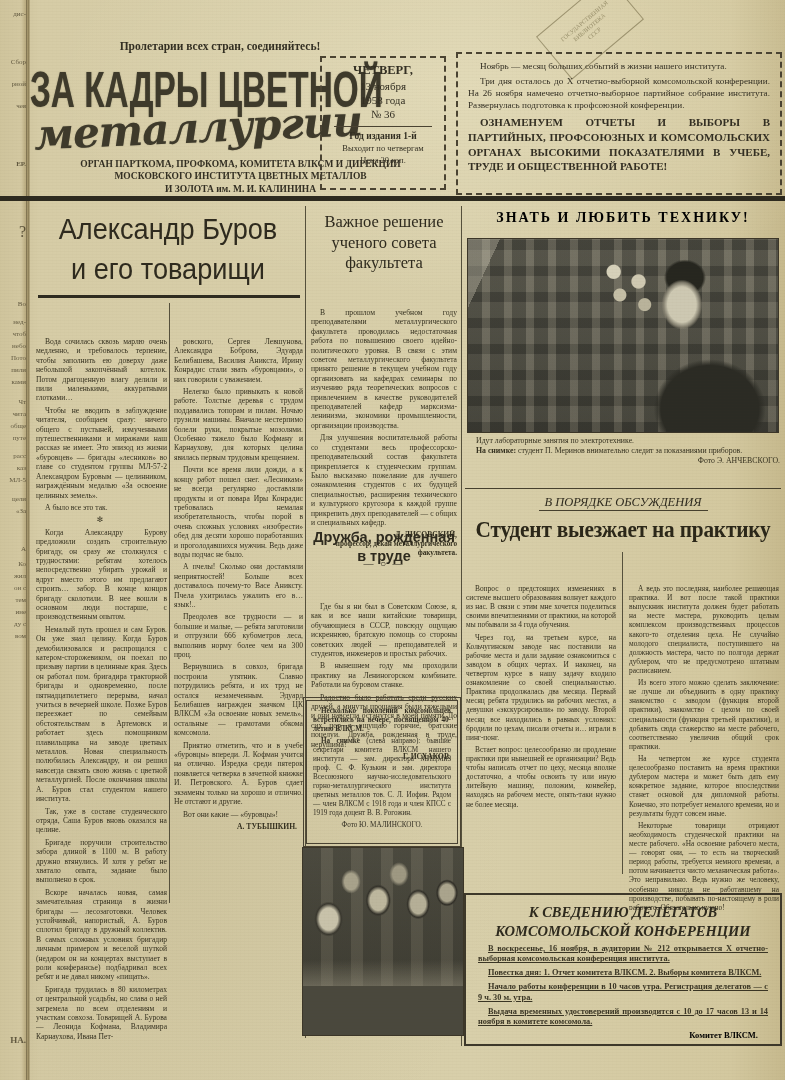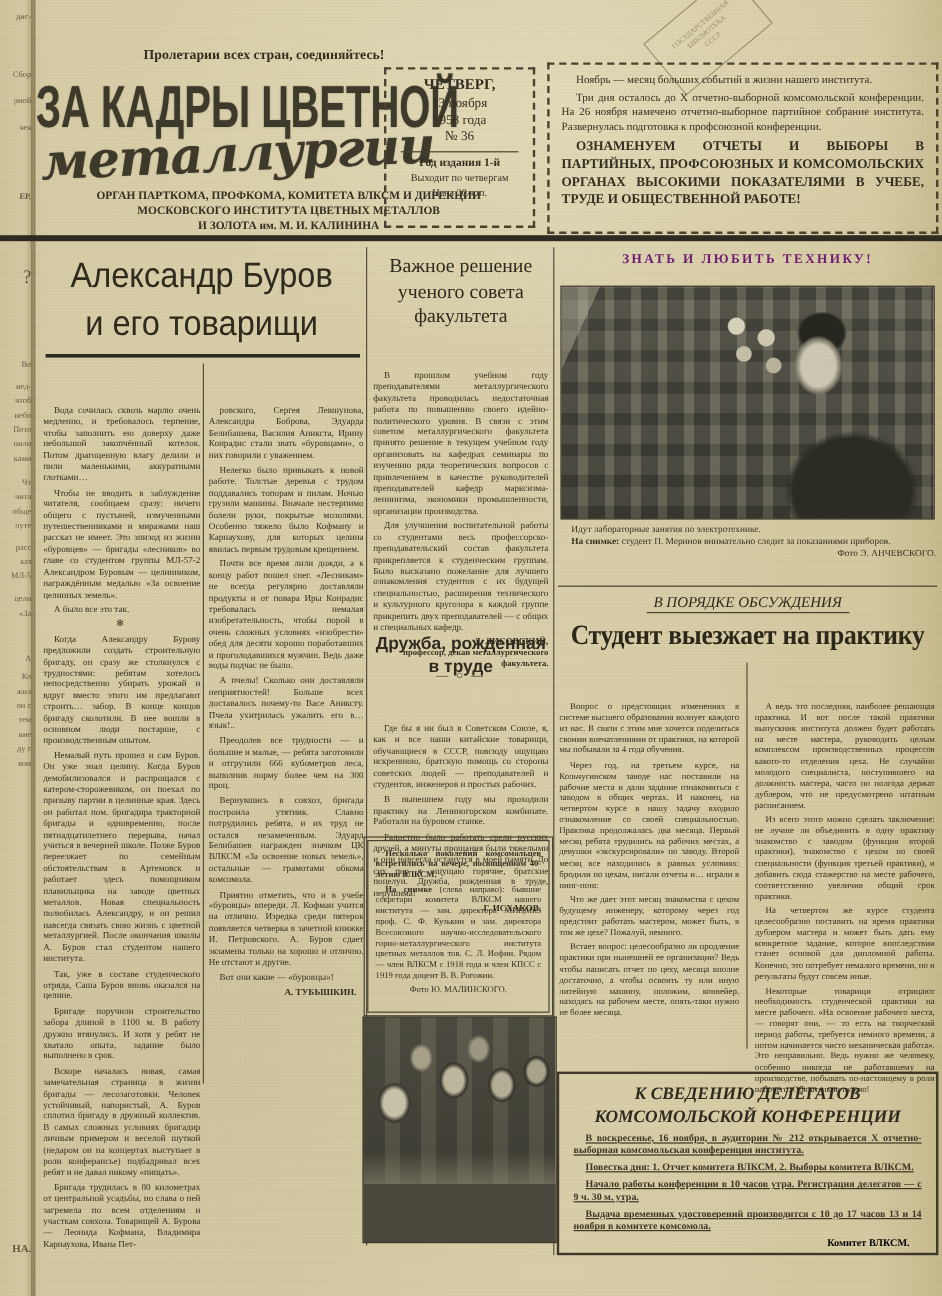--- a/index.html
+++ b/index.html
@@ -58,22 +58,22 @@
   .sig{text-align:right;font-weight:bold;text-indent:0!important;padding-right:6px;}
   .h-council{left:311px;top:212px;width:146px;text-align:center;font-size:16.5px;line-height:1.25;color:#2e2a1e;}
   .sigblock{text-align:right;font-weight:bold;line-height:1.25;}
   .ornament{text-align:center;font-size:10px;letter-spacing:2px;color:#2e2a1e;}
   .h-friend{width:150px;text-align:center;font-family:"Liberation Sans",sans-serif;font-weight:bold;
     font-size:14.5px;line-height:1.3;color:#2e2a1e;}
   .capbox{left:306px;top:700px;width:152px;height:144px;border:1px solid #4a4332;outline:1px solid #4a4332;
     outline-offset:2px;box-sizing:border-box;padding:6px 6px 2px;}
   .capbox p{margin:0 0 3px;text-indent:8px;font-size:7.2px;line-height:1.25;text-align:justify;}
   .photo{box-shadow:0 0 0 1px #3c3628;}
-  .h-tech{left:465px;top:210px;width:316px;text-align:center;font-weight:bold;font-size:11px;
-    letter-spacing:2px;color:#701a75;}
+  .h-tech{left:465px;top:210px;width:316px;text-align:center;font-weight:bold;font-size:14px;
+    letter-spacing:2px;color:#000000;}
   .techcap{left:466px;top:436px;width:314px;font-size:7.8px;line-height:1.3;color:#34301f;}
   .techcap p{margin:0;text-indent:10px;text-align:justify;}
   .kicker{left:465px;top:495px;width:316px;text-align:center;font-style:italic;font-weight:normal;
     font-size:12.5px;color:#2e2a1e;}
   .kicker span{border-bottom:1px solid #46402e;padding:0 6px 1px;}
   .h-pract{left:462px;top:516px;width:322px;text-align:center;font-weight:bold;font-size:21.5px;
     letter-spacing:-0.2px;color:#2b2719;transform:scale(.99,1.08);transform-origin:center top;}
   .pcol{font-size:7.4px;line-height:1.23;}
   .noticebox{left:464px;top:893px;width:318px;height:153px;border:2px solid #3d382a;box-sizing:border-box;
     padding:8px 12px 4px;}
@@ -258,21 +258,20 @@
   <p><span style="font-weight:bold">На снимке:</span><span> студент П. Меринов внимательно следит за показаниями приборов.</span></p>
   <p style="text-align:right;text-indent:0">Фото Э. АНЧЕВСКОГО.</p>
 </div>
 <div class="abs thinrule" style="left:465px;top:488px;width:316px"></div>
 <div class="abs kicker"><span>В ПОРЯДКЕ ОБСУЖДЕНИЯ</span></div>
 <div class="abs h-pract">Студент выезжает на практику</div>
 
 <div class="abs col pcol" style="left:466px;top:552px;width:150px;height:326px;overflow:hidden">
   <p>Вопрос о предстоящих изменениях в системе высшего образования волнует каждого из нас. В связи с этим мне хочется поделиться своими впечатлениями от практики, на которой мы побывали за 4 года обучения.</p>
   <p>Через год, на третьем курсе, на Кольчугинском заводе нас поставили на рабочие места и дали задание ознакомиться с заводом в общих чертах. И наконец, на четвертом курсе в нашу задачу входило ознакомление со своей специальностью. Практика продолжалась два месяца. Первый месяц ребята трудились на рабочих местах, а девушки «экскурсировали» по заводу. Второй месяц все находились в равных условиях: бродили по цехам, писали отчеты и… играли в пинг-понг.</p>
-  <p>Что же дает этот месяц знакомства с цехом будущему инженеру, которому через год предстоит работать мастером, может быть, в том же цехе? Пожалуй, немного.</p>
   <p>Встает вопрос: целесообразно ли продление практики при нынешней ее организации? Ведь чтобы написать отчет по цеху, месяца вполне достаточно, а чтобы освоить ту или иную литейную машину, положим, конвейер, находясь на рабочем месте, опять-таки нужно не более месяца.</p>
 </div>
 <div class="abs col pcol" style="left:629px;top:552px;width:150px;height:326px;overflow:hidden">
   <p>А ведь это последняя, наиболее решающая практика. И вот после такой практики выпускник института должен будет работать на месте мастера, руководить целым комплексом производственных процессов какого-то отделения цеха. Не случайно молодого специалиста, поступившего на должность мастера, часто по полгода держат дублером, что не предусмотрено штатным расписанием.</p>
   <p>Из всего этого можно сделать заключение: не лучше ли объединить в одну практику знакомство с заводом (функция второй практики), знакомство с цехом по своей специальности (функция третьей практики), и добавить сюда стажерство на месте рабочего, соответственно увеличив общий срок практики.</p>
   <p>На четвертом же курсе студента целесообразно поставить на время практики дублером мастера и может быть дать ему конкретное задание, которое впоследствии станет основой для дипломной работы. Конечно, это потребует немалого времени, но и результаты будут совсем иные.</p>
   <p>Некоторые товарищи отрицают необходимость студенческой практики на месте рабочего. «На освоение рабочего места, — говорят они, — то есть на творческий период работы, требуется немного времени, а потом начинается чисто механическая работа». Это неправильно. Ведь нужно же человеку, особенно никогда не работавшему на производстве, побывать по-настоящему в роли рабочего. Обязательно нужно!</p>
 
 </div>
 

